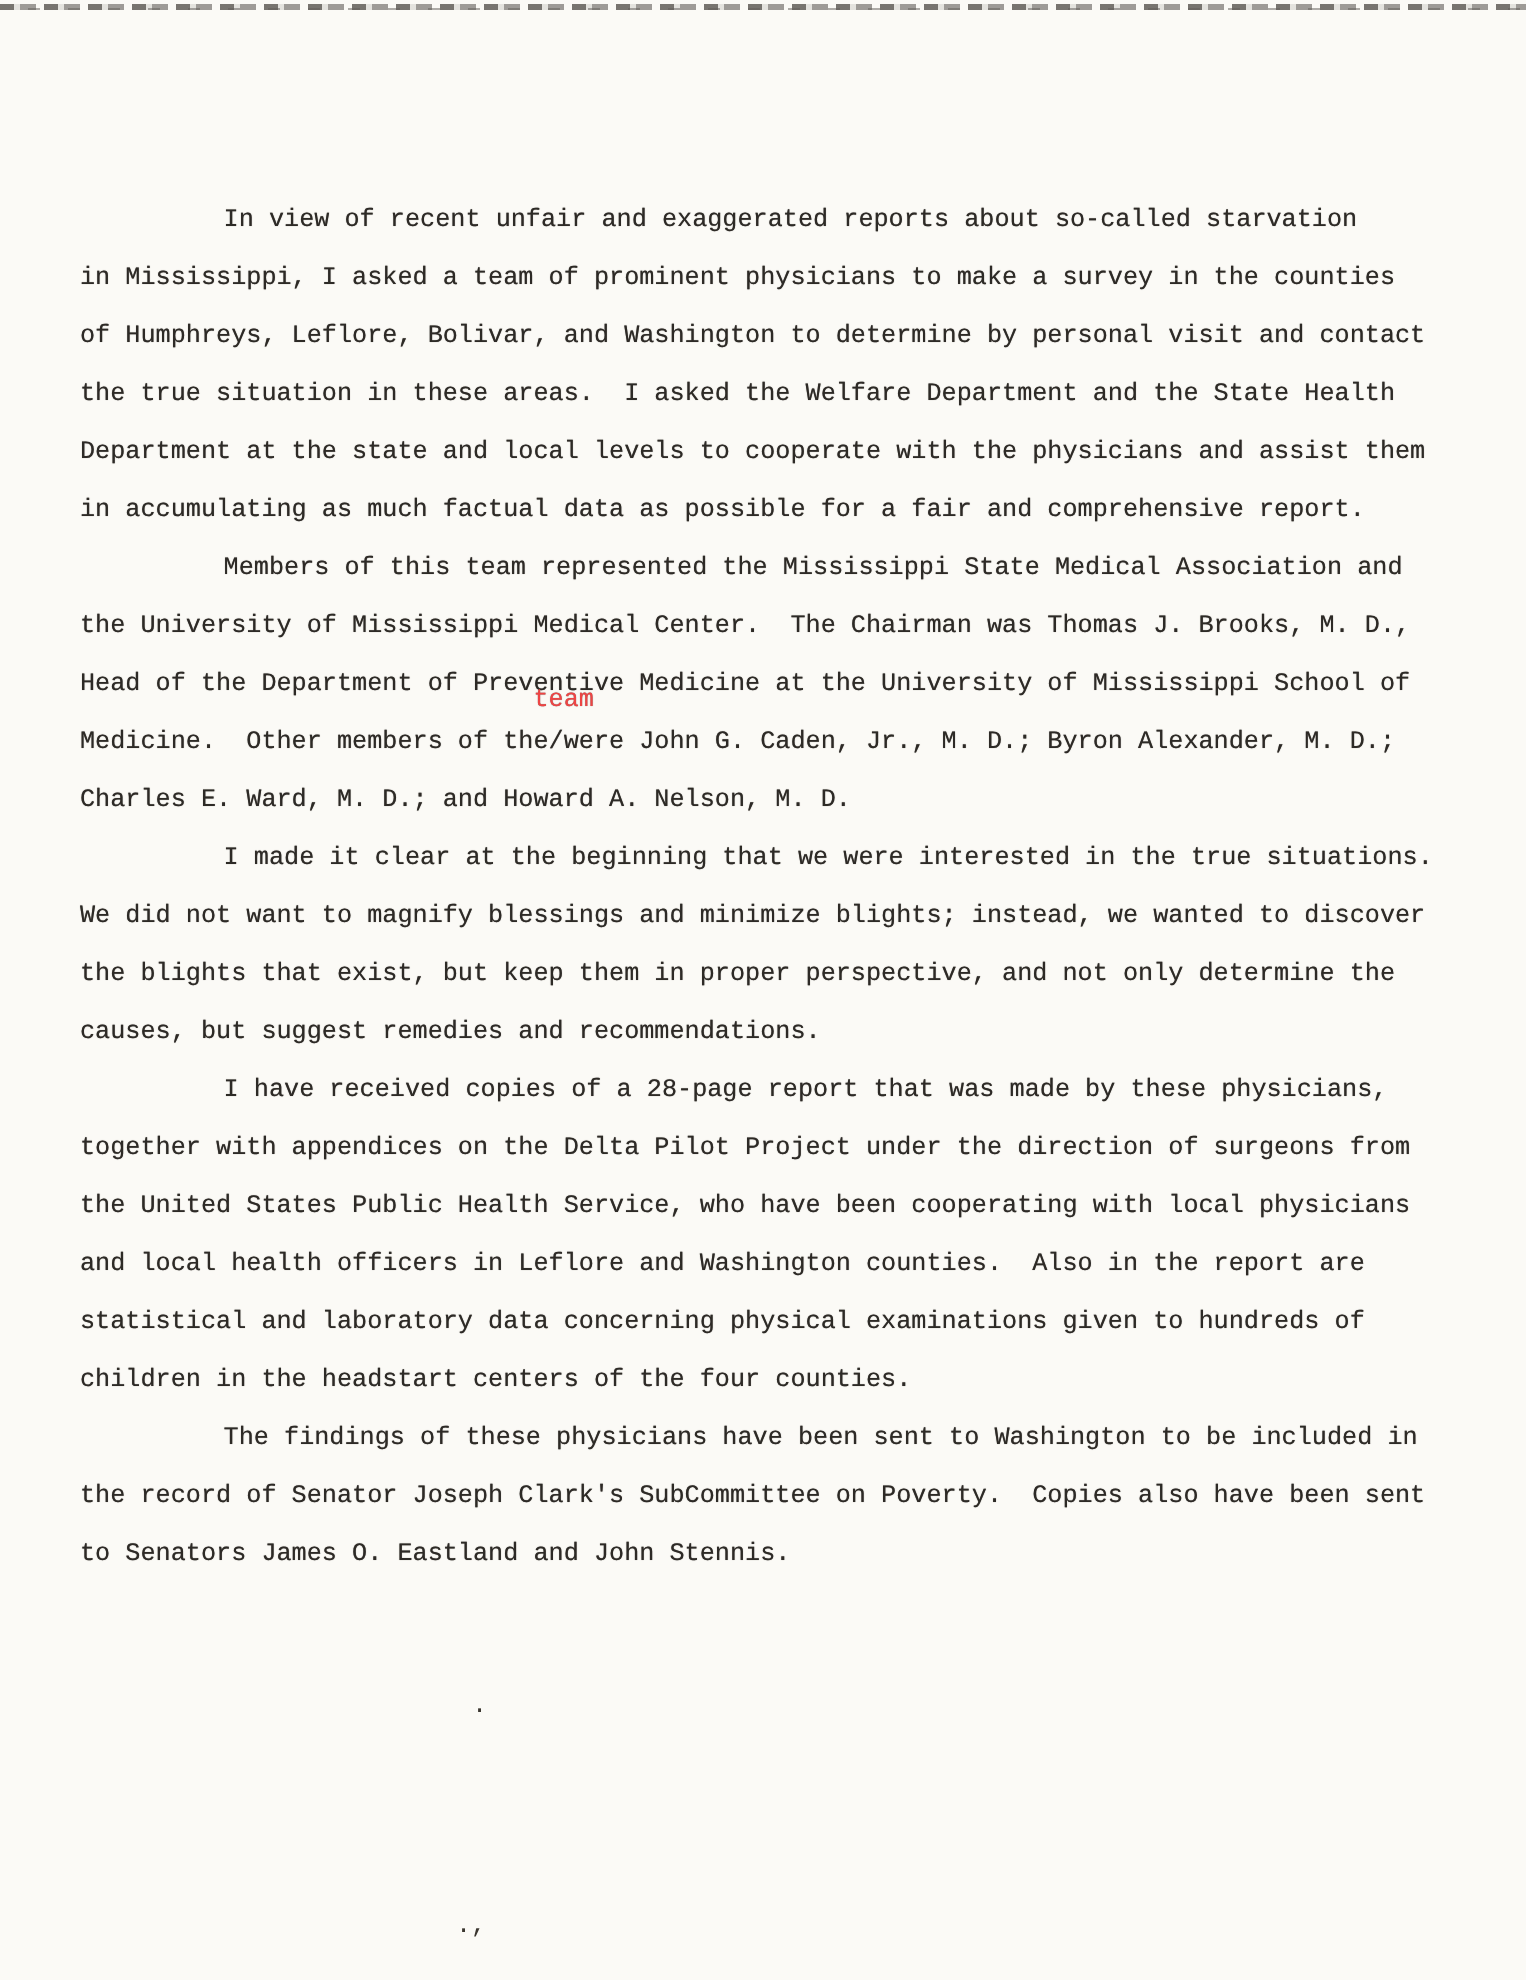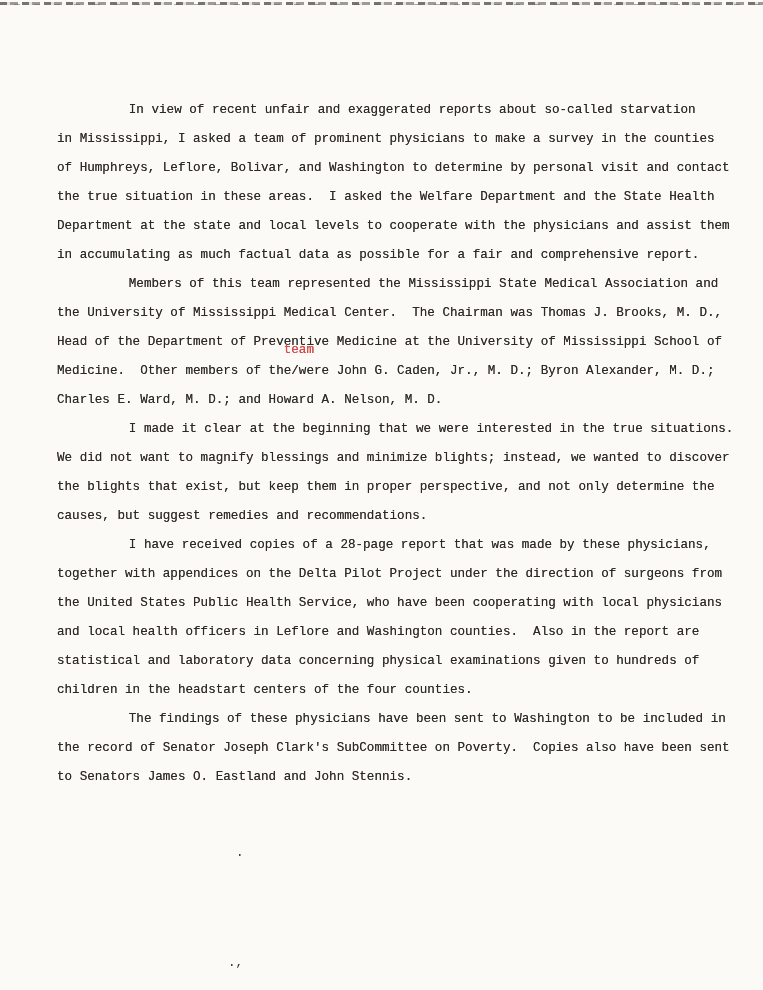--- a/index.html
+++ b/index.html
@@ -40,21 +40,21 @@
     width: 100%;
     height: 1px;
     background: repeating-linear-gradient(
       90deg,
       transparent 0 14px,
       rgba(45,40,35,0.5) 14px 20px
     );
   }
   .doc {
     position: absolute;
-    left: 57px;
+    left: 40px;
     top: 96px;
     width: 680px;
     font-size: 12.6px;
     line-height: 29px;
     color: #2d2a26;
     white-space: pre;
     text-shadow: 0 0 0.4px rgba(45,40,35,0.7);
   }
   .paragraph {
     margin: 0;

